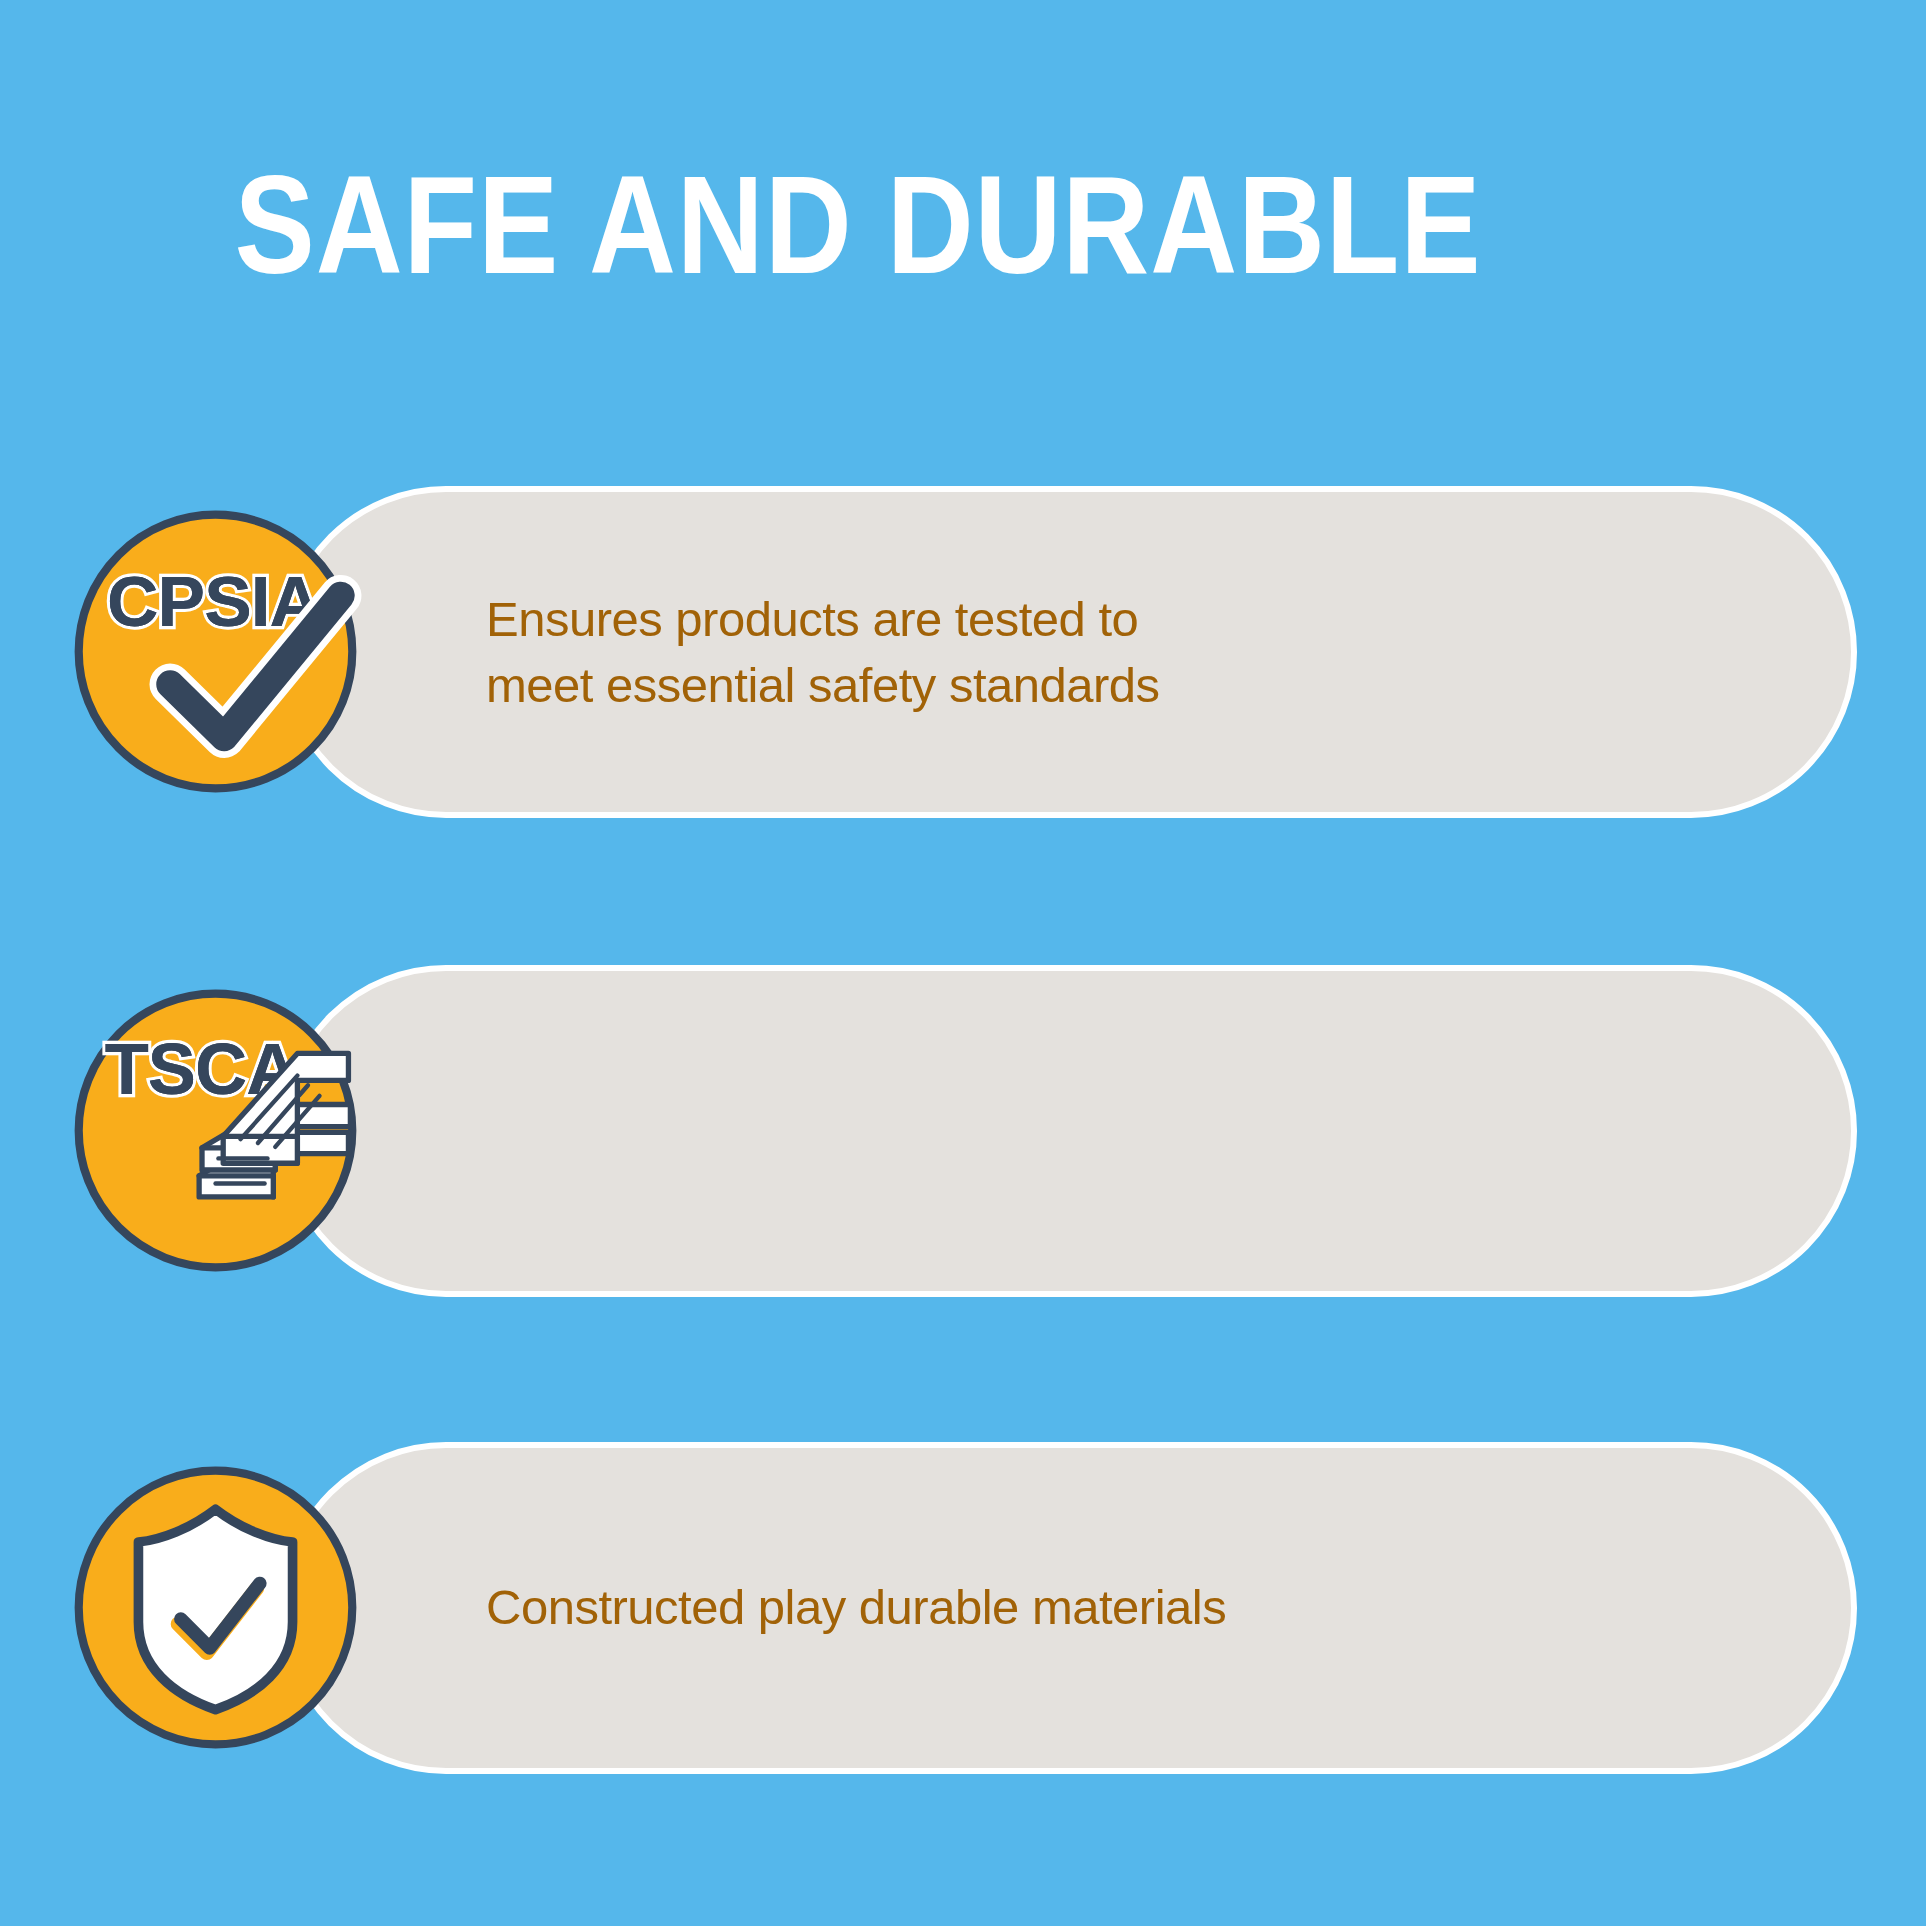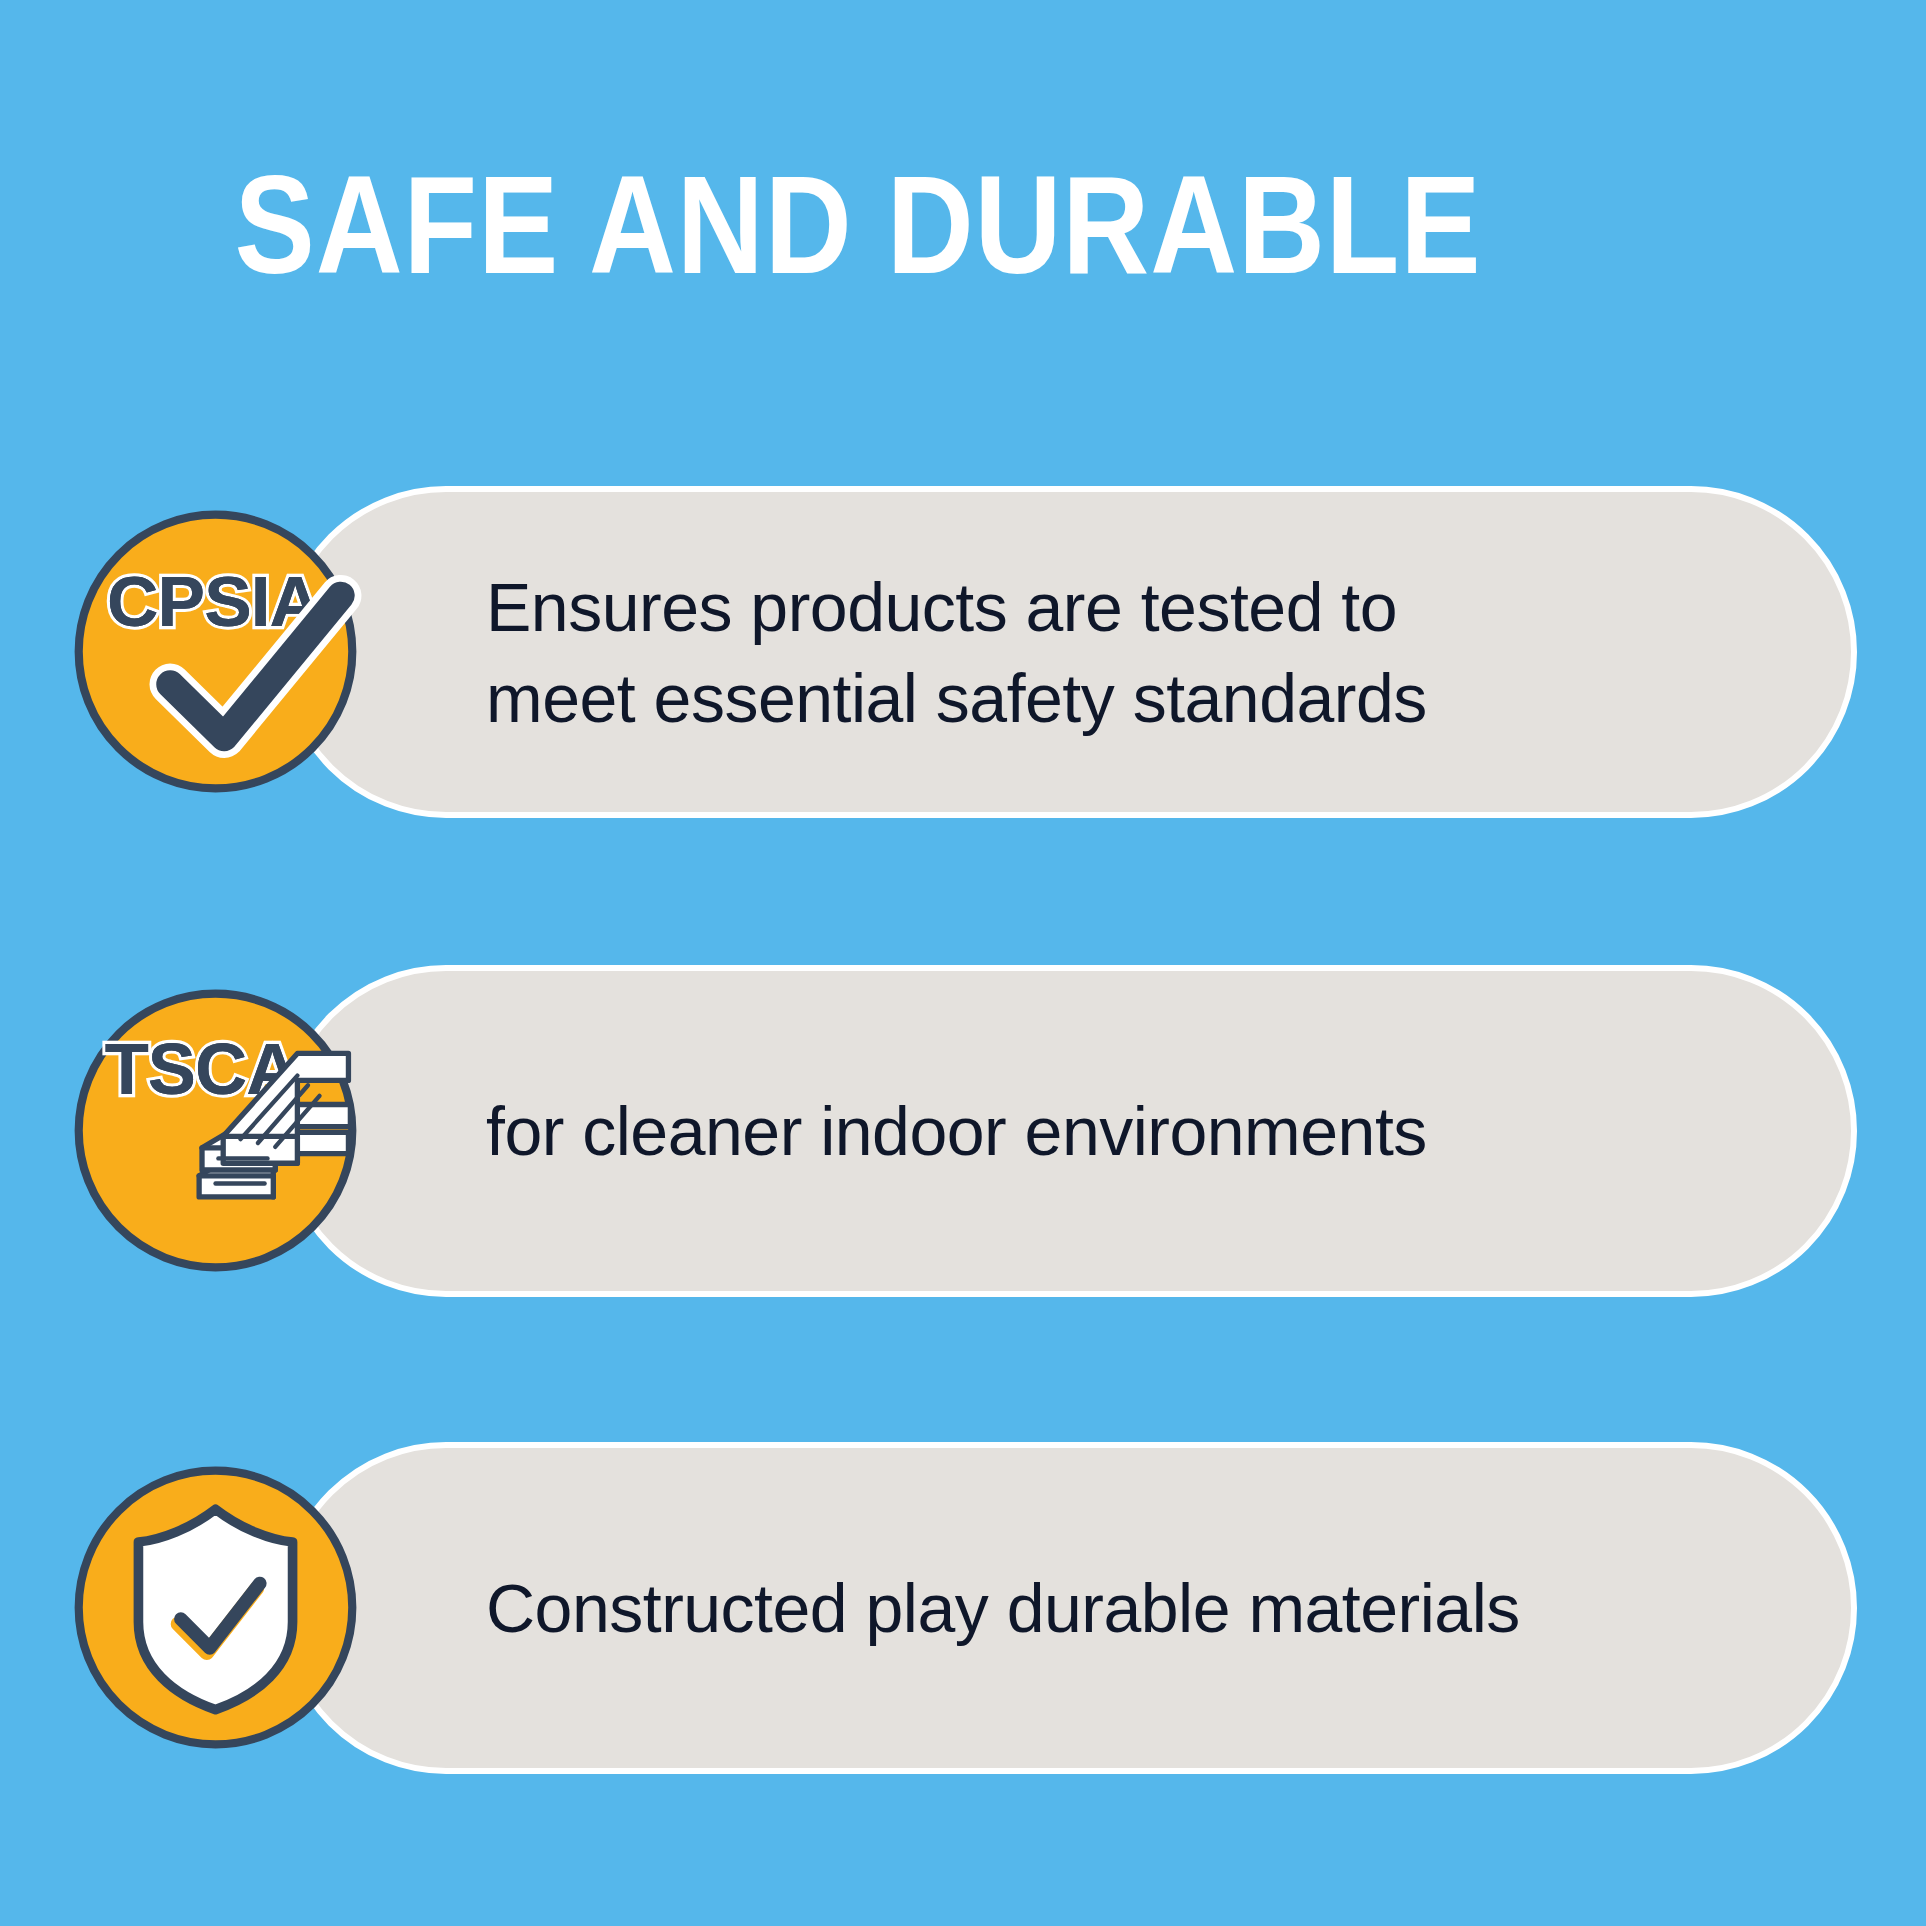--- a/index.html
+++ b/index.html
@@ -44,24 +44,24 @@
     background:#e4e1dd;
     border:6.7px solid #ffffff;
     border-radius:166px;
   }
   .card-text{
     position:absolute;
     left:200px;
     top:50%;
     transform:translateY(-50%);
     width:1300px;
-    color:#0f172a;
+    color:#a16207;
     font-family:"Liberation Sans", sans-serif;
     font-weight:400;
-    font-size:68px;
+    font-size:49px;
     line-height:1.33;
     letter-spacing:-0.5px;
   }
   .card-text span{display:block;}
 
   
   .badge{
     position:absolute;
     left:71px;
     top:23px;
@@ -101,21 +101,20 @@
           <path d="M206 368 L 318 478 L 560 184" fill="none" stroke="#35465c" stroke-width="58" stroke-linecap="round" stroke-linejoin="round"></path>
         </g>
       </svg>
     </div>
   </div>
 
   <div class="row row-2">
 
     <div class="card">
       <div class="card-text">
-        <span>for cleaner indoor environments</span>
       </div>
     </div>
 
     <div class="badge">
       <svg viewBox="0 0 600 600" xmlns="http://www.w3.org/2000/svg">
         <circle cx="300" cy="300" r="284" fill="#f9ad1b" stroke="#35465c" stroke-width="17"></circle>
 
         <g>
           <text x="270" y="225" text-anchor="middle" font-family="'Liberation Sans', sans-serif" font-weight="700" font-size="150" letter-spacing="-2" fill="#35465c" stroke="#ffffff" stroke-width="13" paint-order="stroke fill">TSCA</text>
           <text x="270" y="225" text-anchor="middle" font-family="'Liberation Sans', sans-serif" font-weight="700" font-size="150" letter-spacing="-2" fill="#35465c">TSCA</text>

